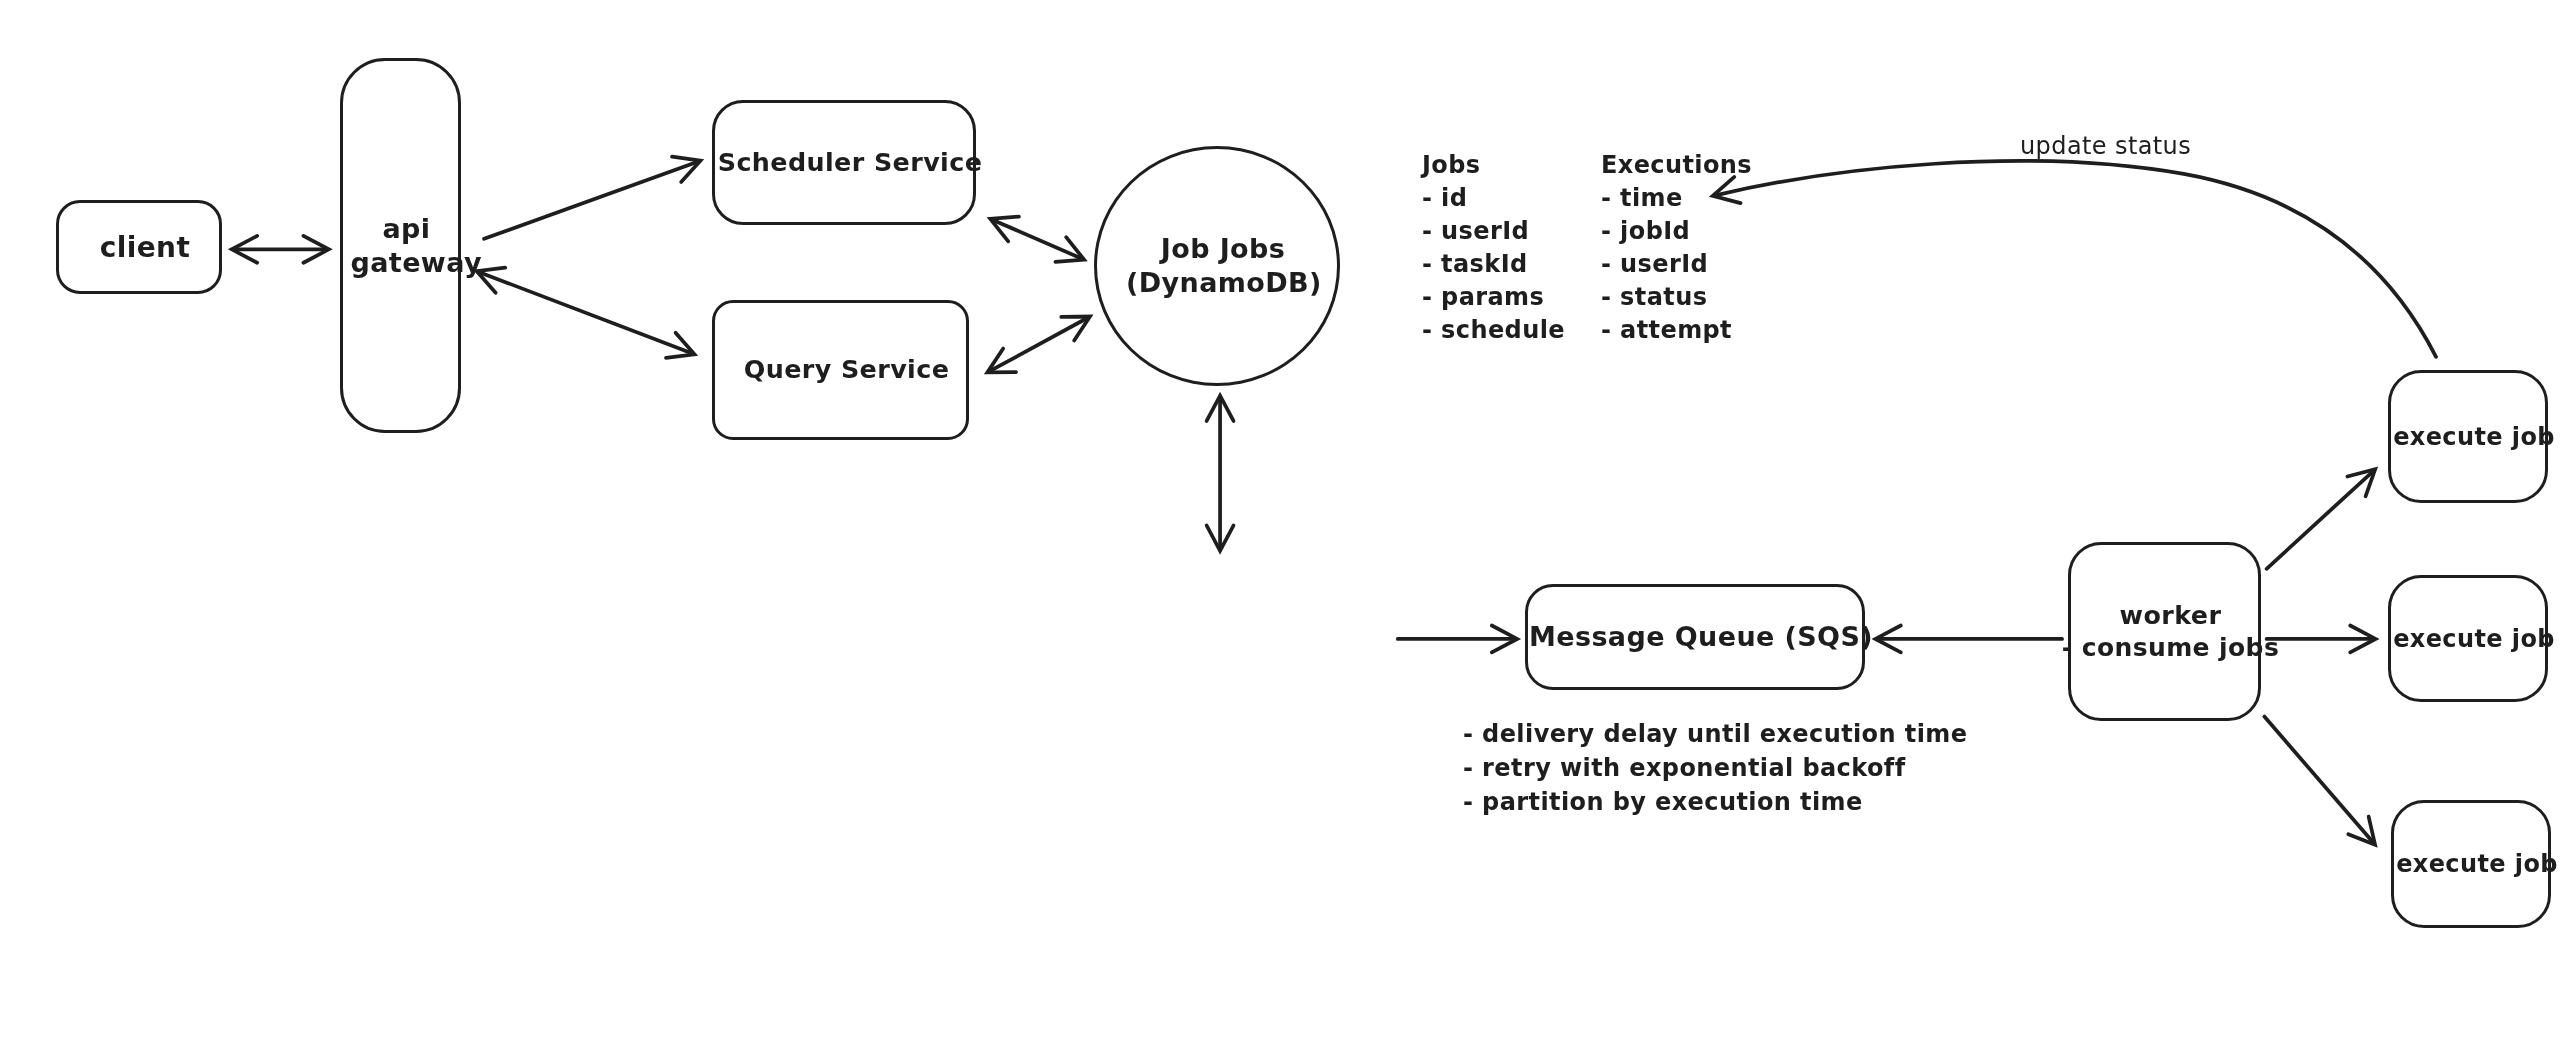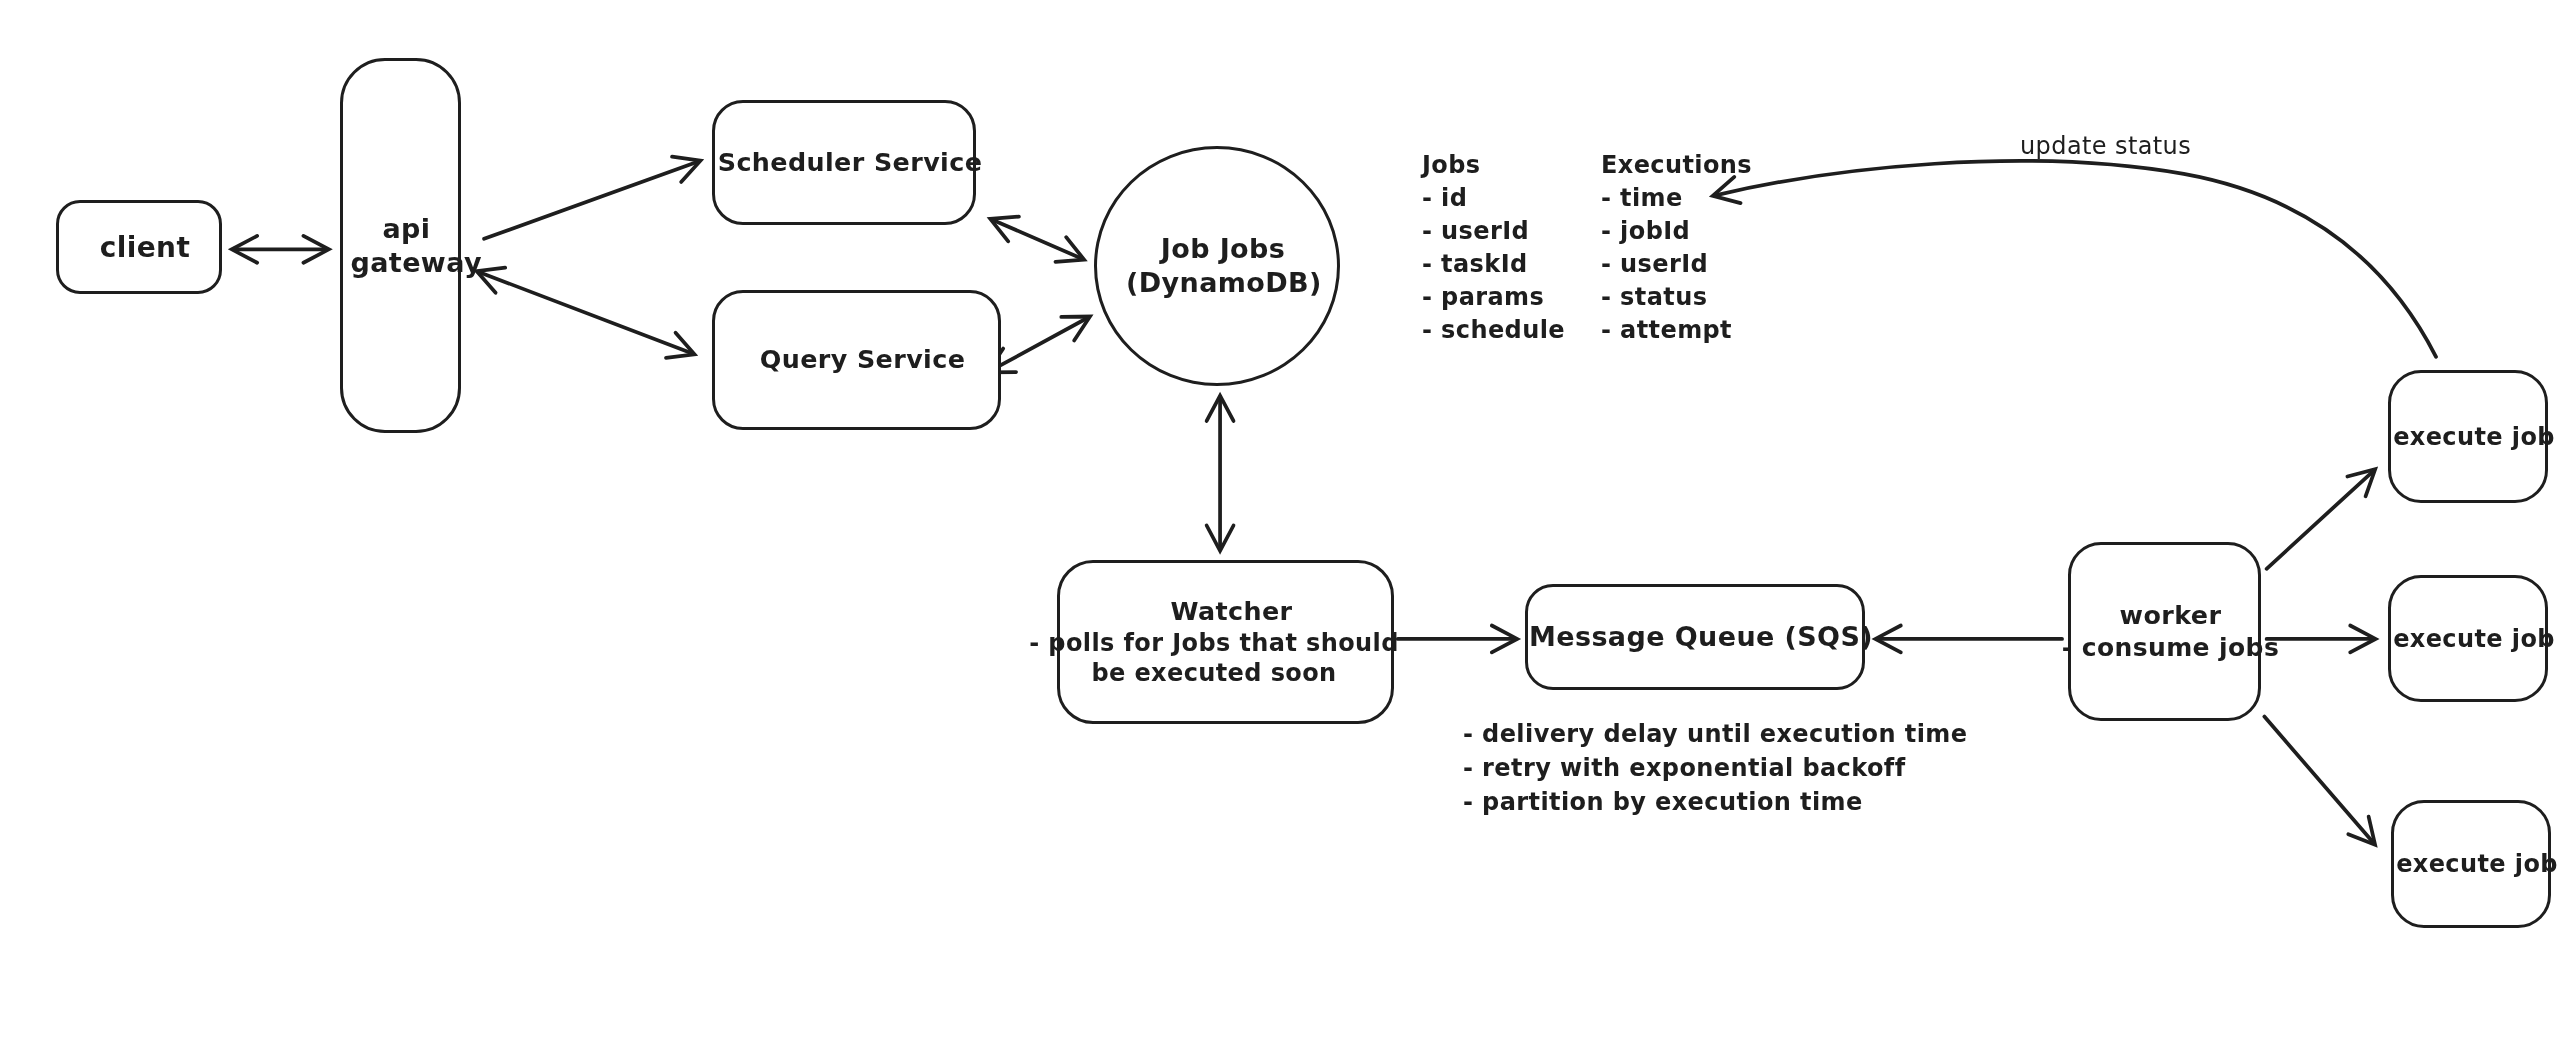--- a/index.html
+++ b/index.html
@@ -14,21 +14,21 @@
     box-sizing:border-box;
   }
   .lbl{font-weight:600;text-align:center;letter-spacing:0.4px;line-height:1.25;padding-left:12px;}
   
   .n-client{left:56px;top:200px;width:166px;height:94px;border-radius:24px;}
   .n-client .lbl{font-size:28px;}
   .n-gateway{left:340px;top:58px;width:121px;height:375px;border-radius:45px;}
   .n-gateway .lbl{font-size:27px;width:112px;}
   .n-scheduler{left:712px;top:100px;width:264px;height:125px;}
   .n-scheduler .lbl{font-size:25.4px;white-space:nowrap;}
-  .n-query{left:712px;top:290px;width:289px;height:140px;}
+  .n-query{left:712px;top:300px;width:257px;height:140px;border-radius:21px;}
   .n-query .lbl{font-size:25.4px;white-space:nowrap;}
   .n-jobstore{left:1094px;top:146px;width:246px;height:240px;border-radius:50%;}
   .n-jobstore .lbl{font-size:27px;width:194px;}
   .n-watcher{left:1057px;top:560px;width:337px;height:164px;border-radius:36px;}
   .n-watcher .t{font-size:25.4px;}
   .n-watcher .note{font-size:24px;width:403px;margin-left:-35px;}
   .n-queue{left:1525px;top:584px;width:340px;height:106px;border-radius:28px;}
   .n-queue .lbl{font-size:27px;white-space:nowrap;}
   .n-worker{left:2068px;top:542px;width:193px;height:179px;border-radius:33px;}
   .n-worker .t{font-size:25.4px;}
@@ -86,24 +86,20 @@
   </div>
 
   <div class="node n-query">
     <div class="lbl">Query Service</div>
   </div>
 
   <div class="node n-jobstore">
     <div class="lbl">Job Jobs (DynamoDB)</div>
   </div>
 
-  <div class="node n-watcher">
-    <div class="lbl t">Watcher</div>
-    <div class="lbl note">- polls for Jobs that should be executed soon</div>
-  </div>
 
   <div class="node n-queue">
     <div class="lbl">Message Queue (SQS)</div>
   </div>
 
   <div class="node n-worker">
     <div class="lbl t">worker</div>
     <div class="lbl note">- consume jobs</div>
   </div>
 

